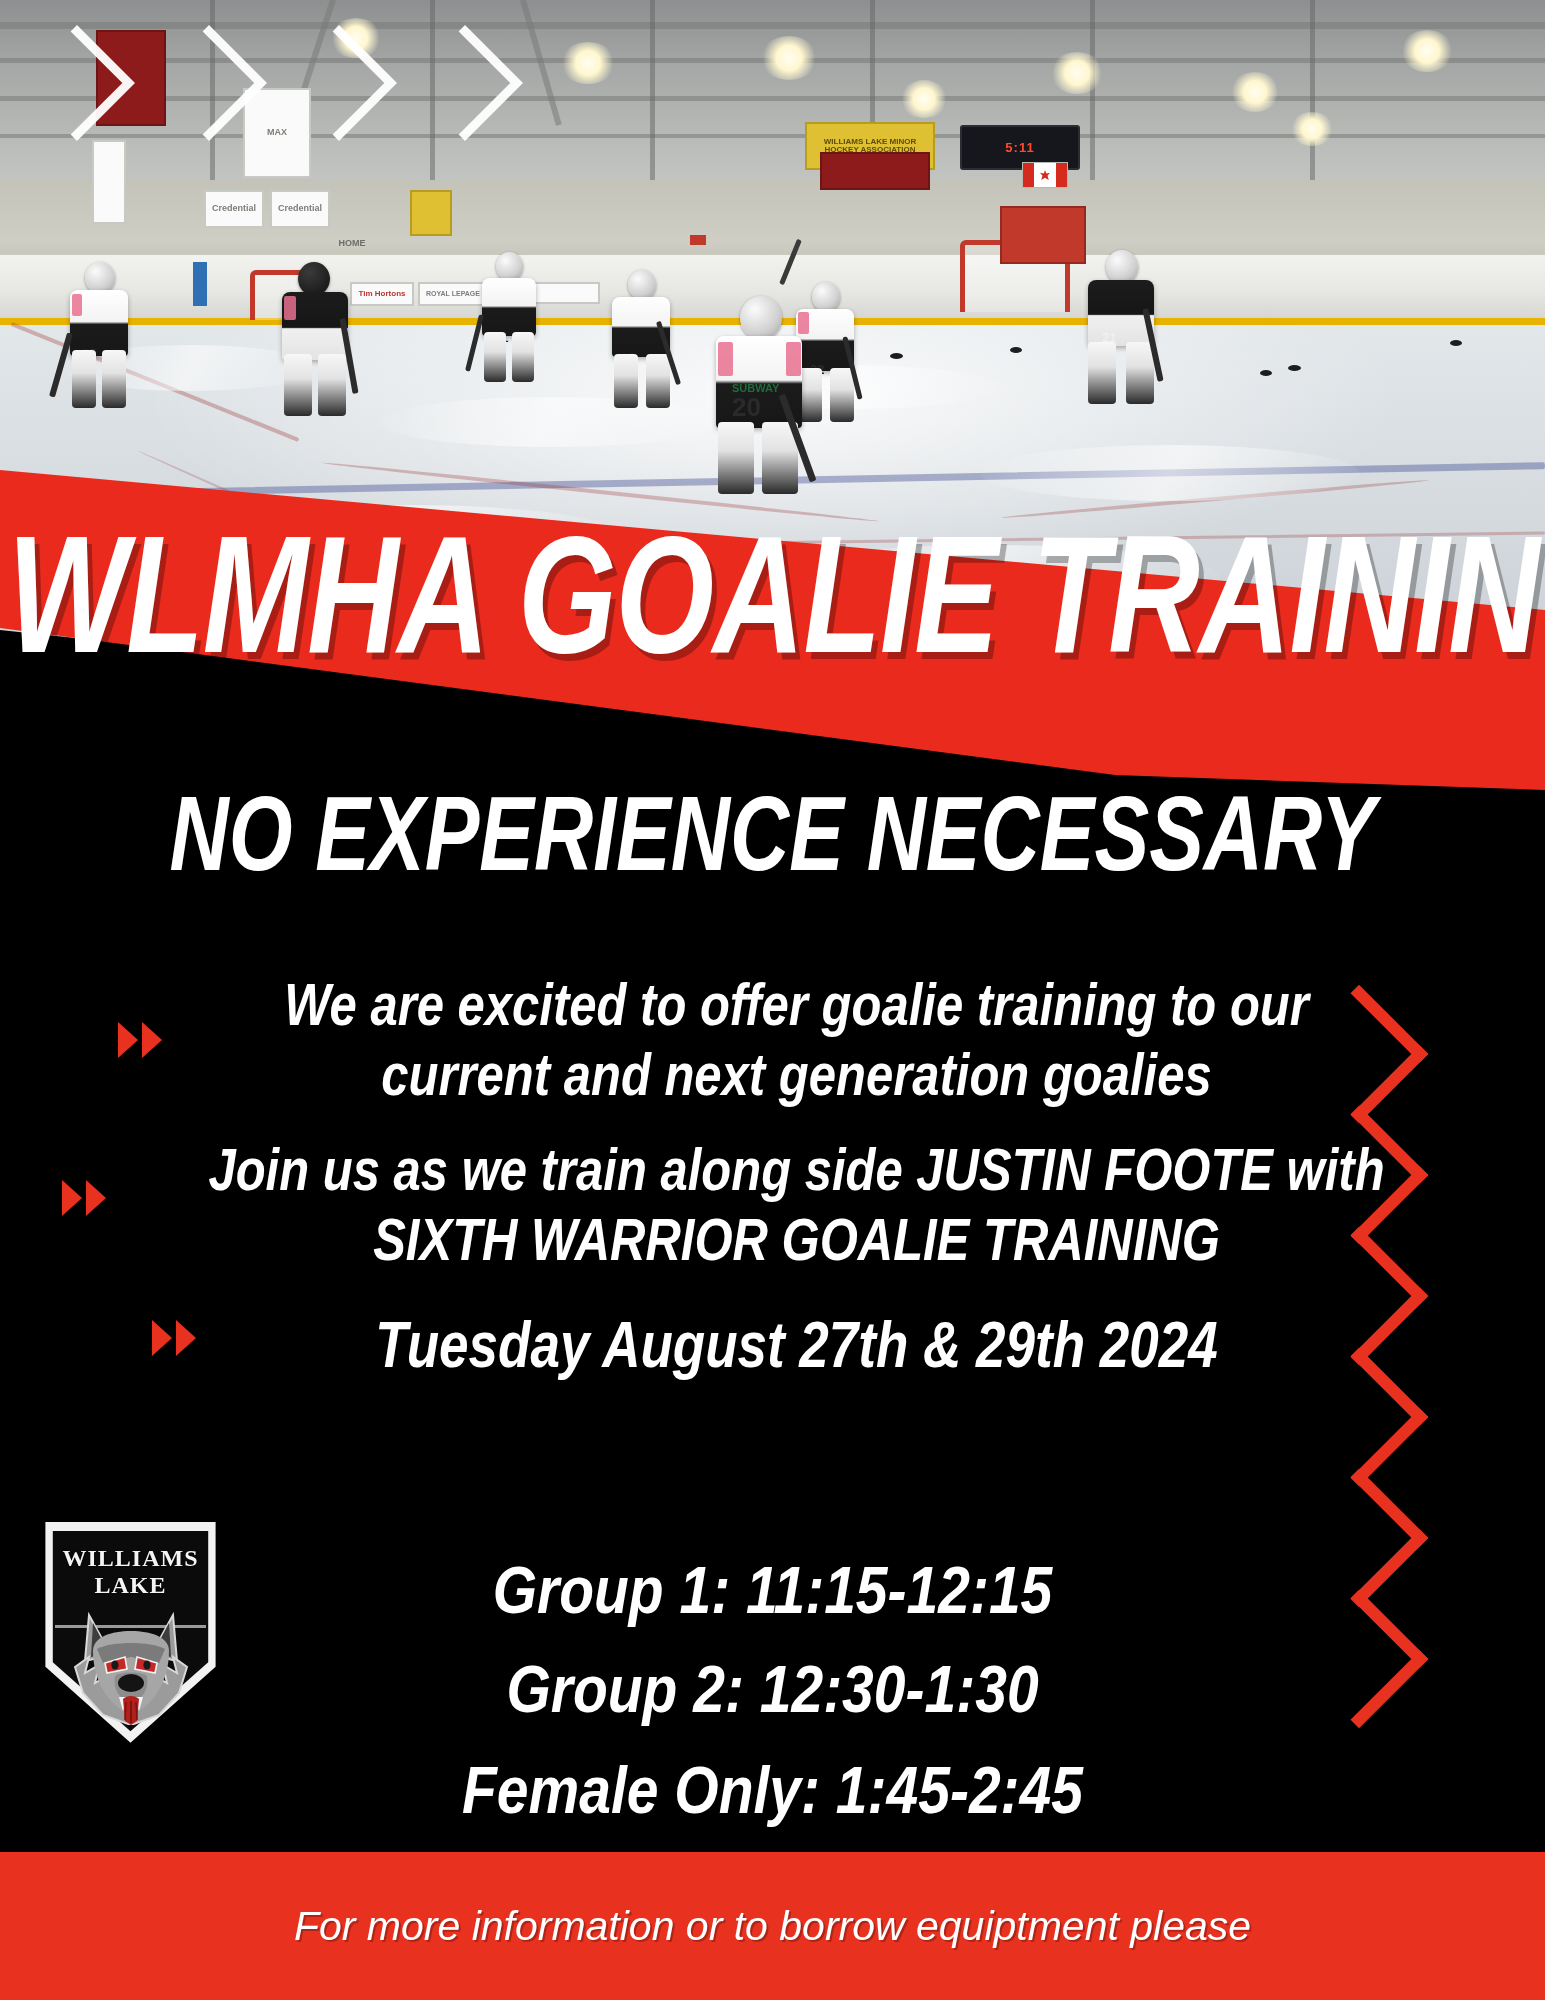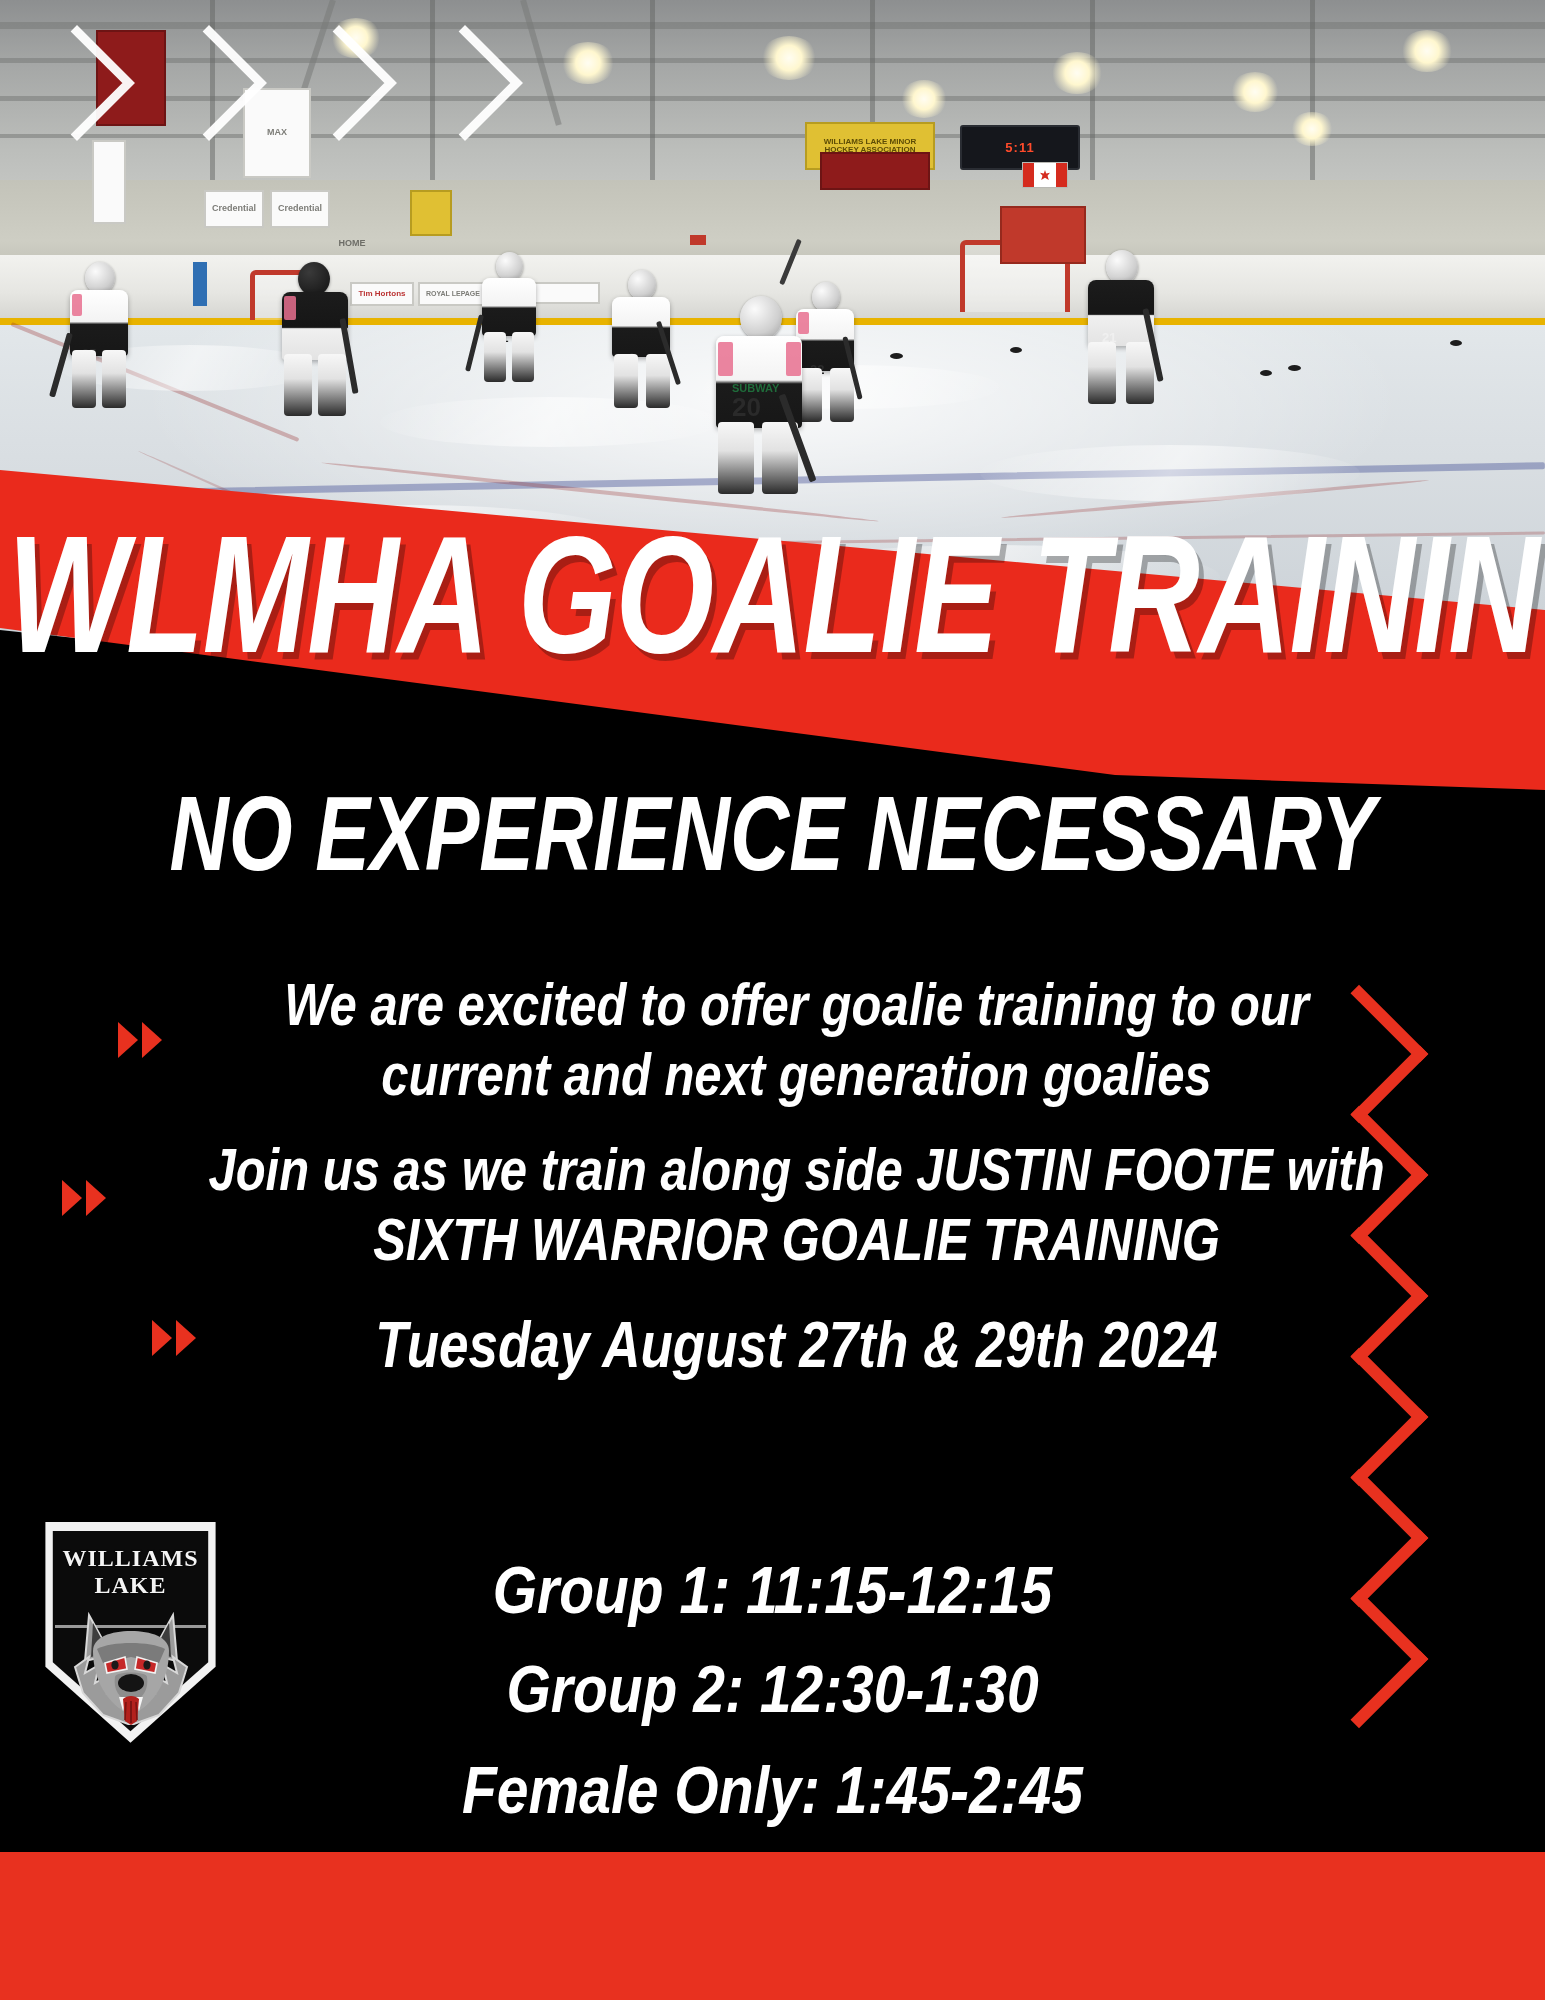--- a/index.html
+++ b/index.html
@@ -513,15 +513,16 @@
       <path d="M68 90 L72 104 L76 90 Z" fill="#f5f5f5"></path>
 
       <path d="M56 92 C60 88 68 88 72 92 L70 114 L64 118 L58 114 Z" fill="#b3201c"></path>
       <path d="M64 94 L64 116" stroke="#7d1412" stroke-width="2"></path>
       <path d="M59 95 L58 113" stroke="#7d1412" stroke-width="1.6"></path>
       <path d="M69 95 L70 113" stroke="#7d1412" stroke-width="1.6"></path>
     </svg>
   </div>
 
   <div class="footer">
+    <div class="fline">For more information or to borrow equiptment please</div>
   </div>
 
 </div>
 
 </body></html>

